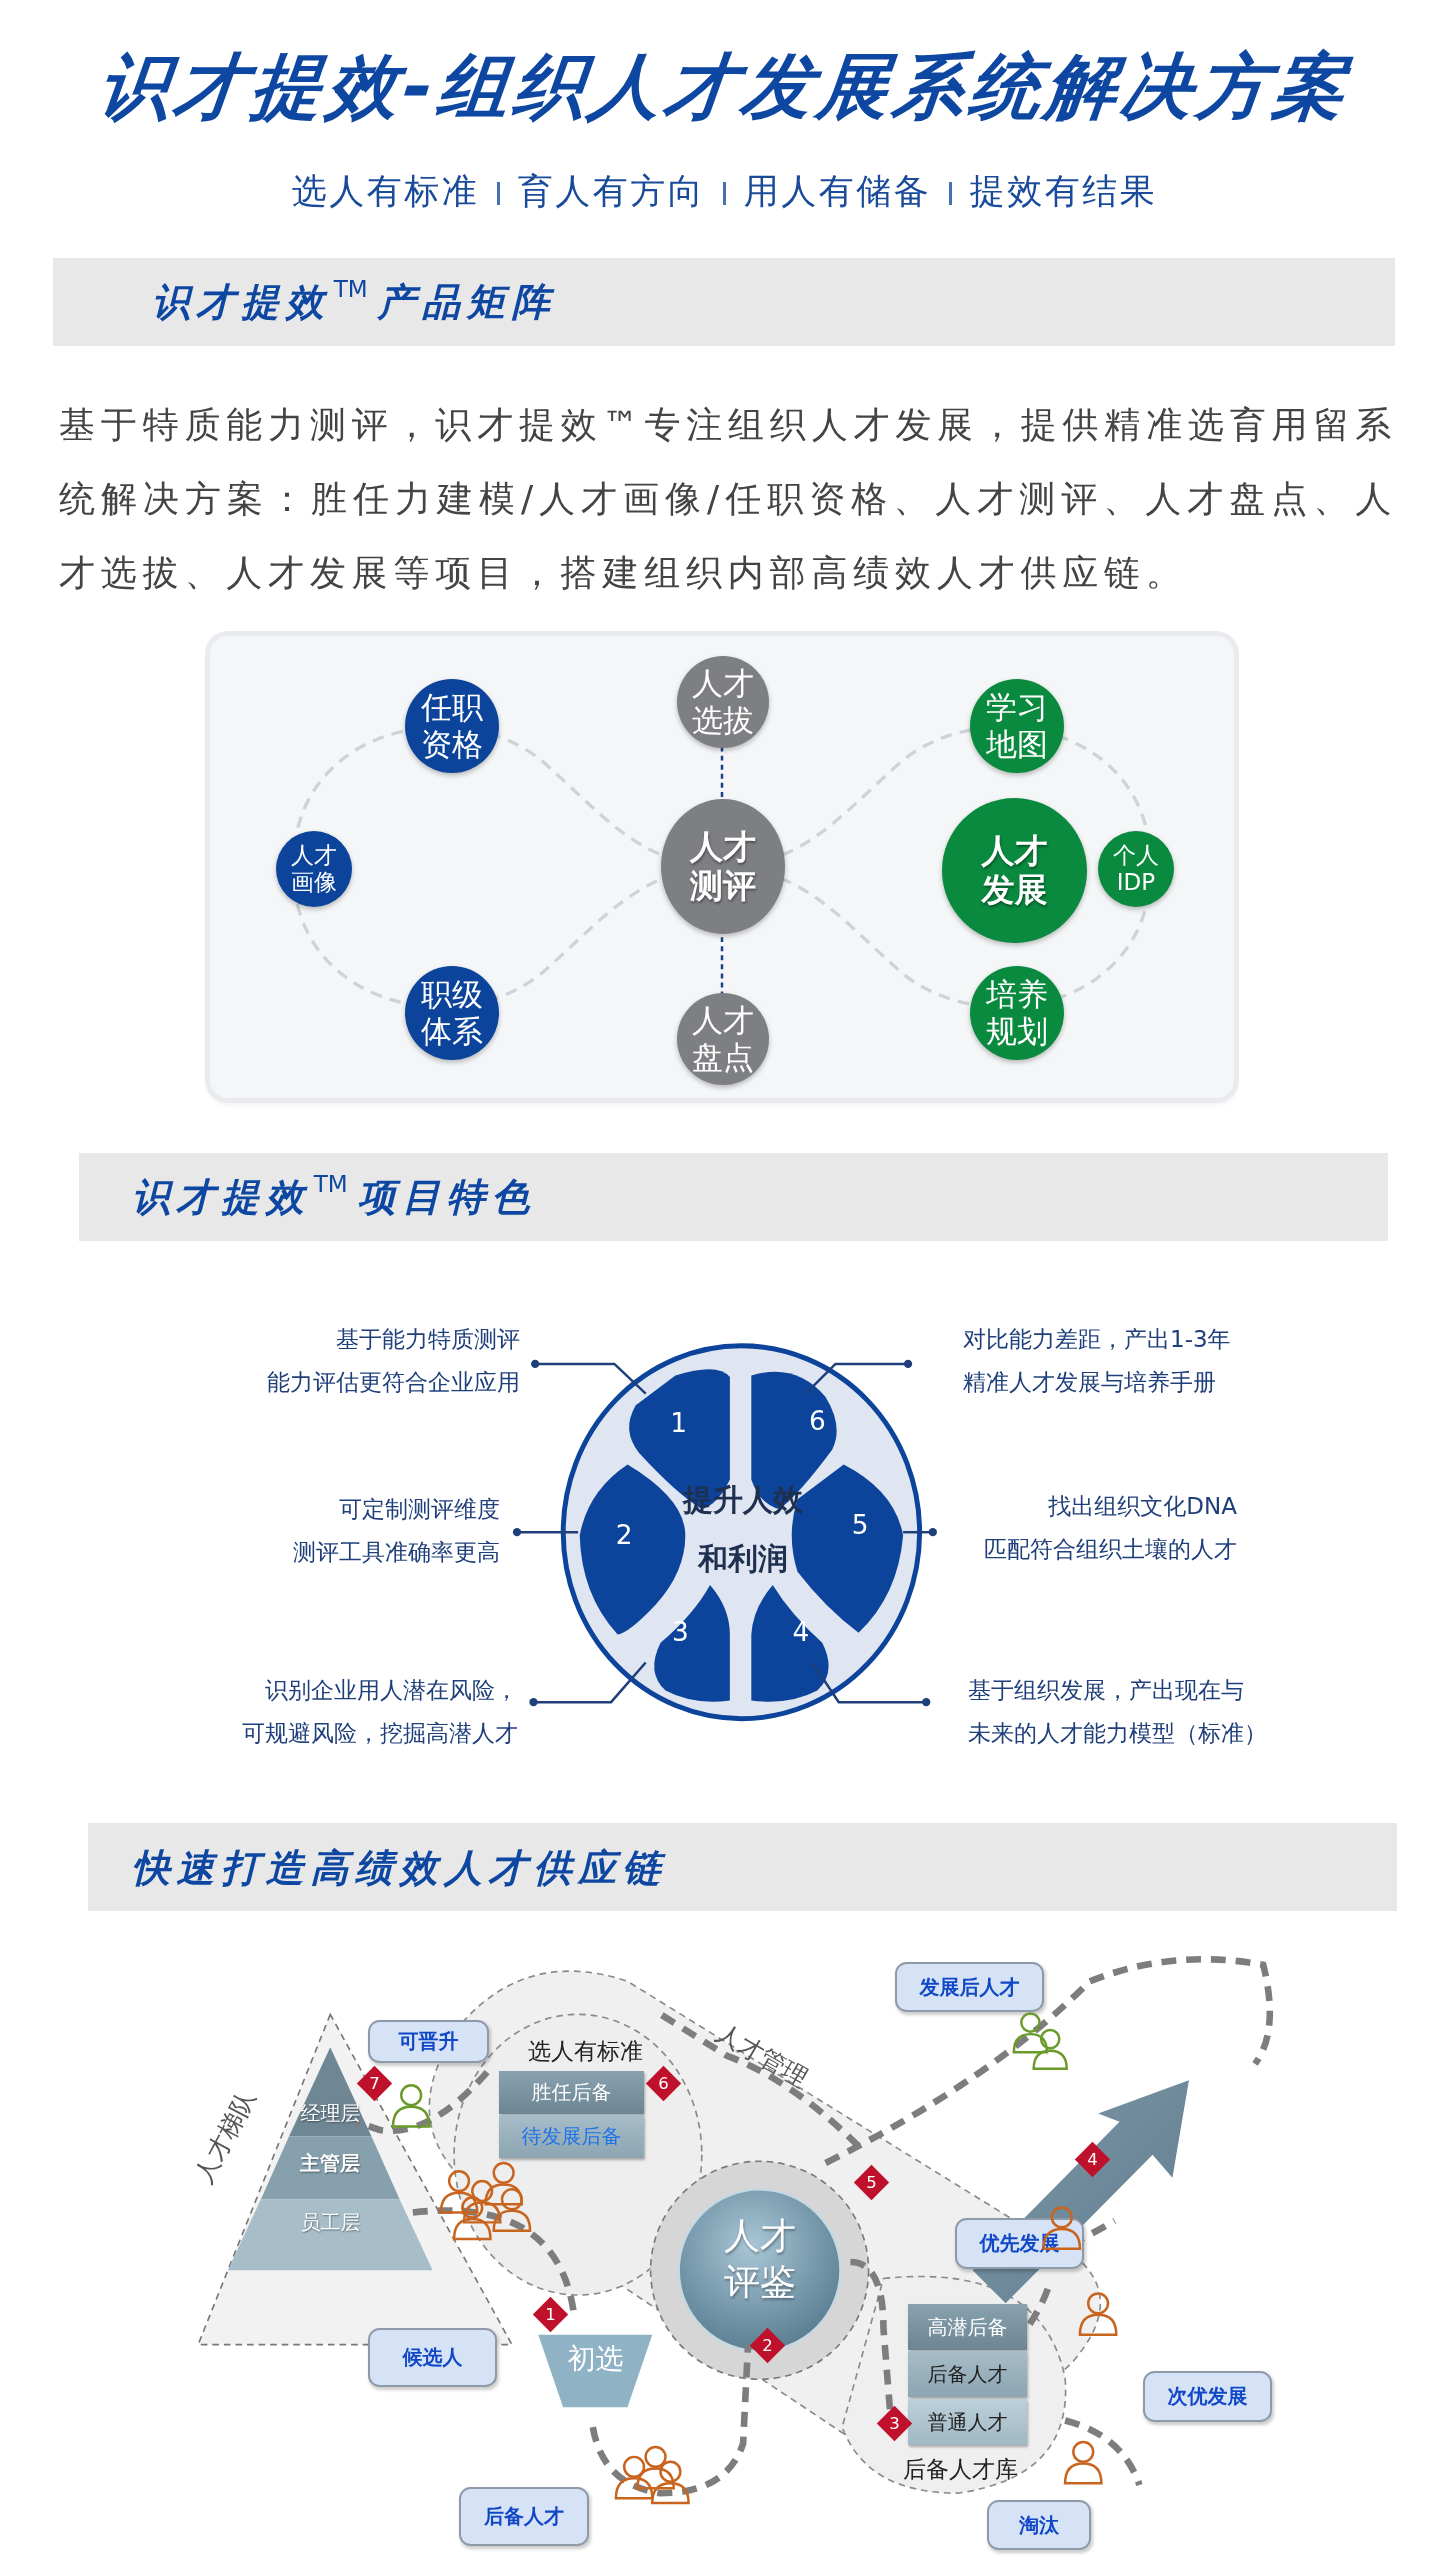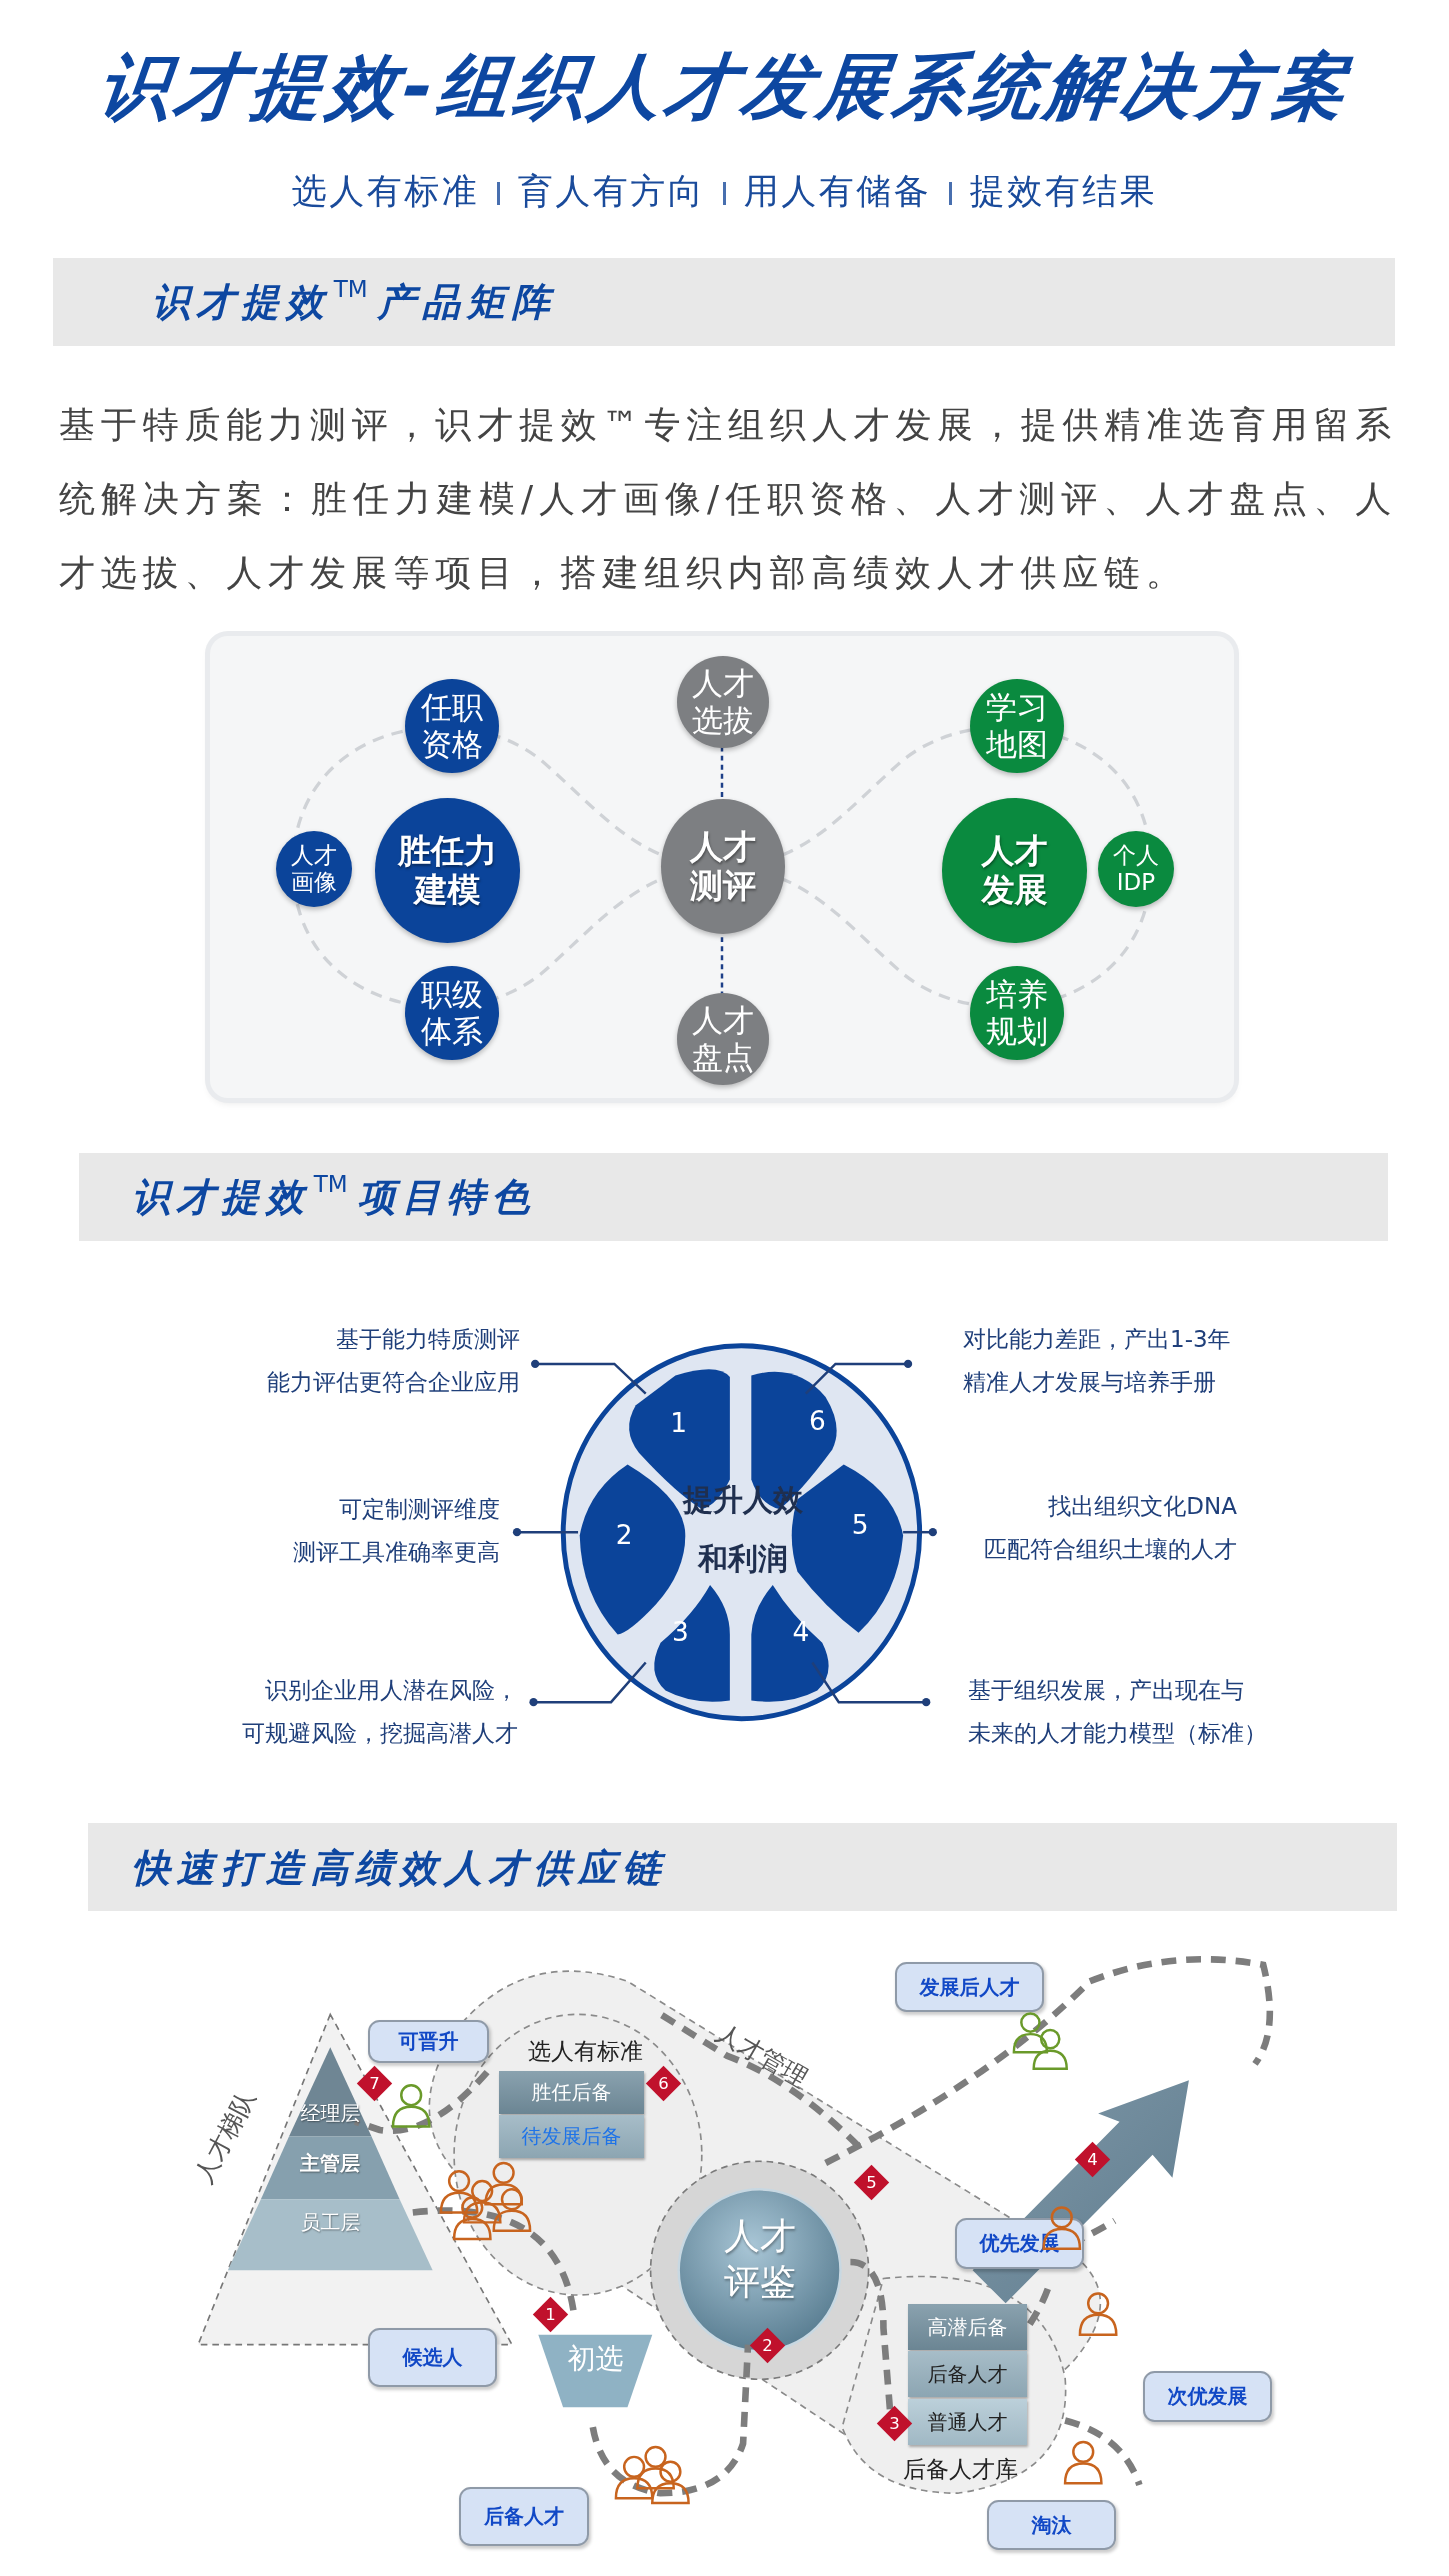--- a/index.html
+++ b/index.html
@@ -104,24 +104,20 @@
     <path d="M 100 280 C 100 110, 300 70, 400 150 C 470 210, 520 280, 620 280 C 720 280, 770 210, 840 150 C 940 70, 1140 110, 1140 280 C 1140 450, 940 490, 840 410 C 770 350, 720 280, 620 280 C 520 280, 470 350, 400 410 C 300 490, 100 450, 100 280 Z" fill="none" stroke="#cfd2d6" stroke-width="4" stroke-dasharray="14 10"></path>
     <line x1="620" y1="195" x2="620" y2="118" stroke="#1d3f88" stroke-width="3" stroke-dasharray="6 5"></line>
     <polygon points="612,122 628,122 620,104" fill="#1d3f88"></polygon>
     <line x1="620" y1="365" x2="620" y2="440" stroke="#1d3f88" stroke-width="3" stroke-dasharray="6 5"></line>
     <polygon points="612,436 628,436 620,454" fill="#1d3f88"></polygon>
   </svg>
 
   <div class="circle c-blue c-mid" style="left:195px; top:43px; width:94px; height:94px;">
       <span style="white-space:pre;">任职
 资格</span>
-    </div>
-  <div class="circle c-blue c-big" style="left:165px; top:162px; width:145px; height:145px;">
-      <span style="white-space:pre;">胜任力
-建模</span>
     </div>
   <div class="circle c-blue c-mid" style="left:195px; top:330px; width:94px; height:94px;">
       <span style="white-space:pre;">职级
 体系</span>
     </div>
   <div class="circle c-blue c-small" style="left:66px; top:195px; width:76px; height:76px;">
       <span style="white-space:pre;">人才
 画像</span>
     </div>
 
@@ -298,21 +294,21 @@
 <div class="plain-label" style="left:903px; top:2454px;">后备人才库</div>
 
 <div class="abs" style="left:1087px; top:2221px; color:#fff; font-size:28px; transform:rotate(-45deg); white-space:nowrap;">学习发展</div>
 
 <div class="bubble" style="left:368px; top:2020px; width:121px; height:43px;">可晋升</div>
 <div class="bubble" style="left:368px; top:2328px; width:129px; height:59px;">候选人</div>
 <div class="bubble" style="left:459px; top:2487px; width:130px; height:59px;">后备人才</div>
 <div class="bubble" style="left:895px; top:1962px; width:149px; height:50px;">发展后人才</div>
 <div class="bubble" style="left:915px; top:2218px; width:129px; height:51px;margin-left:40px;">优先发展</div>
 <div class="bubble" style="left:1143px; top:2371px; width:129px; height:51px;">次优发展</div>
-<div class="bubble" style="left:987px; top:2500px; width:129px; height:50px;text-align:center;">淘汰</div>
+<div class="bubble" style="left:987px; top:2500px; width:104px; height:50px;text-align:center;">淘汰</div>
 
 <svg class="abs" style="left:0; top:1915px; pointer-events:none;" width="1449" height="661" viewBox="0 0 1755 800">
   <g fill="none" stroke-width="3">
     <g stroke="#6a9a2a">
       <circle cx="498" cy="218" r="12"></circle>
         <path d="M 476 256 Q 476 232 498 232 Q 520 232 520 256 Z"></path>
     </g>
     <g stroke="#6a9a2a">
       <circle cx="1248" cy="130" r="11"></circle>
         <path d="M 1228 166 Q 1228 144 1248 144 Q 1268 144 1268 166 Z"></path>

